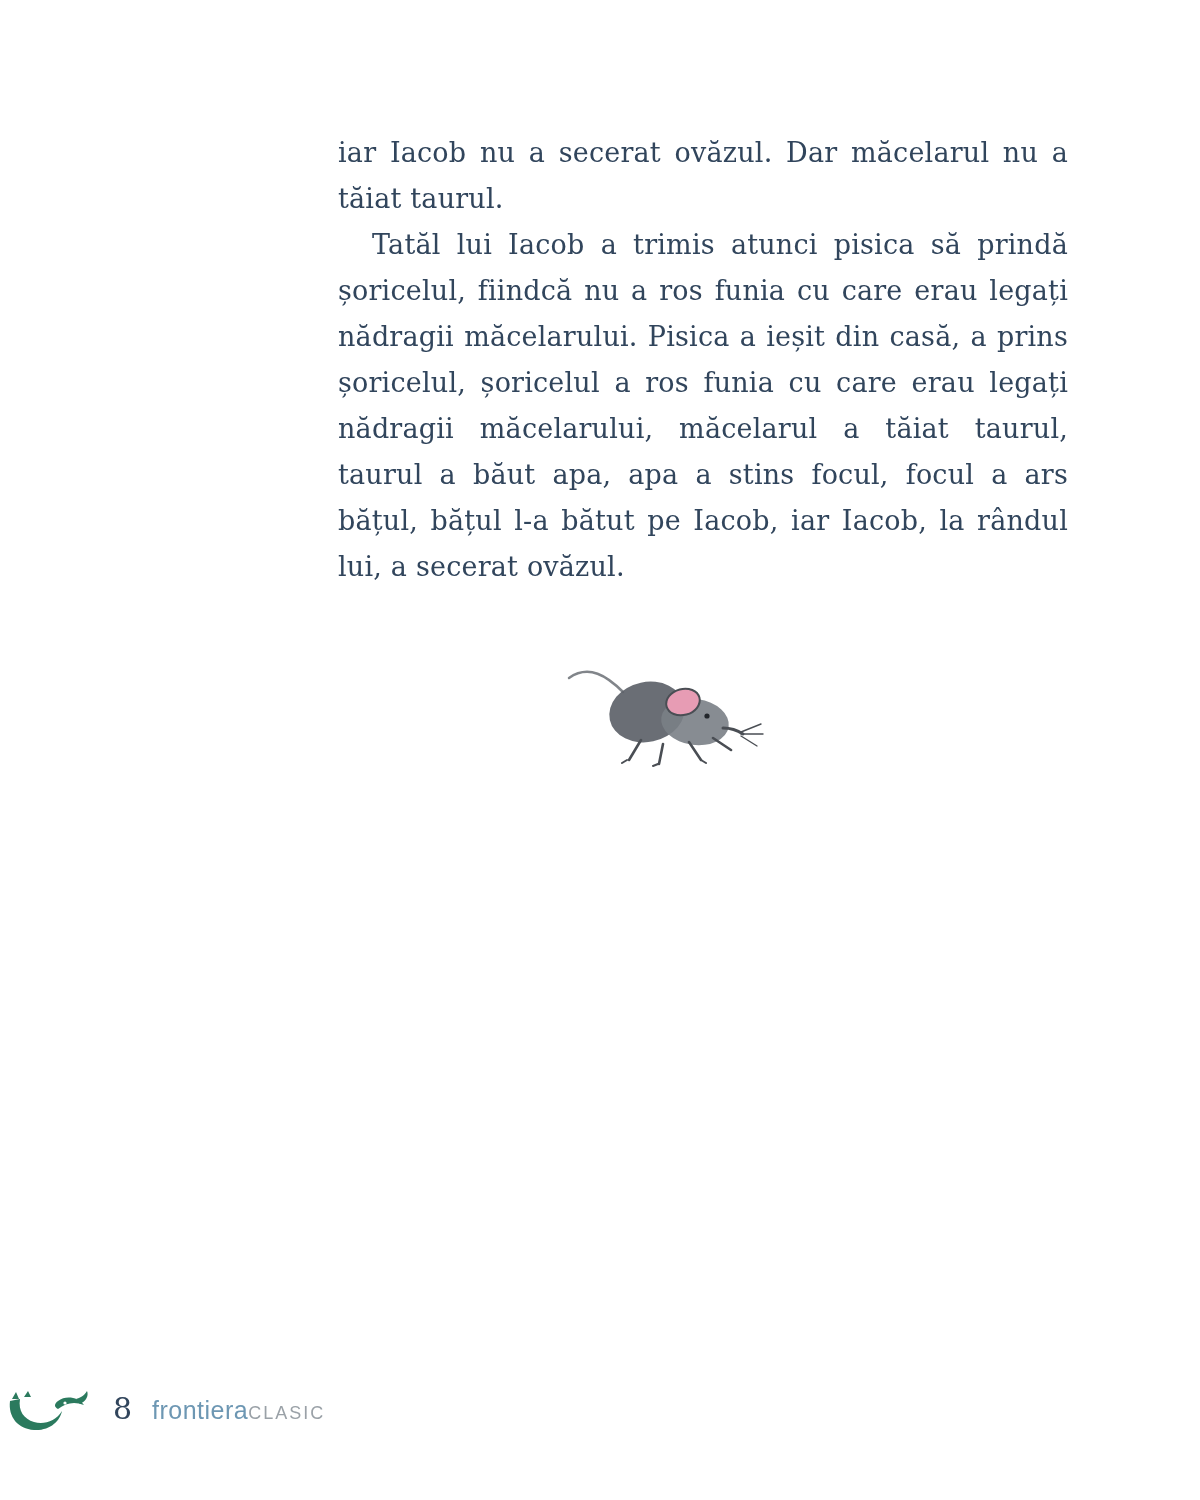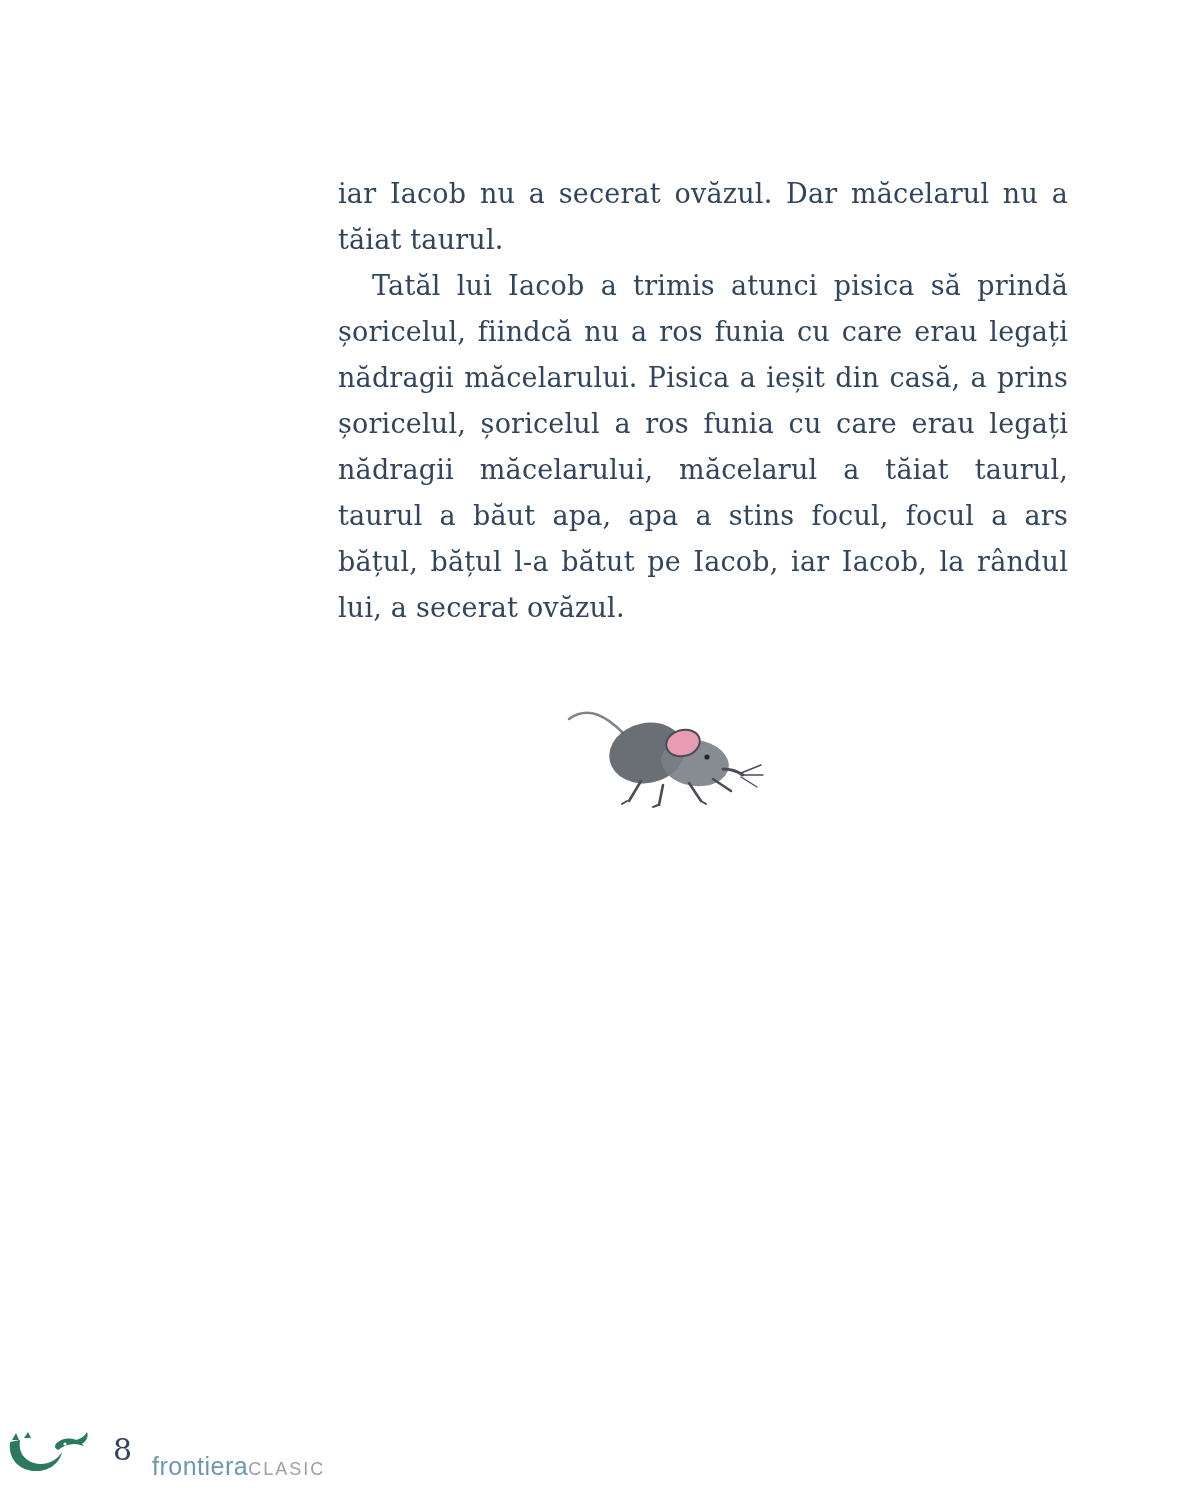--- a/index.html
+++ b/index.html
@@ -15,21 +15,20 @@
   body{
     background:var(--background);
     position:relative;
     font-family:"DejaVu Serif", serif;
     overflow:hidden;
   }
   .page{
     position:absolute;
     inset:0;
     background:var(--background);
-    margin-top:41px;
   }
   .text-block{
     position:absolute;
     left:338px;
     top:130px;
     width:730px;
   }
   .text-block p{
     font-size:27px;
     line-height:46px;
@@ -65,21 +64,21 @@
     position:absolute;
     left:113px;
     top:6px;
     font-family:"DejaVu Serif", serif;
     font-size:30px;
     color:var(--page-number-color);
   }
   .footer-brand{
     position:absolute;
     left:152px;
-    top:26px;
+    top:11px;
     font-family:"Liberation Sans", sans-serif;
     white-space:nowrap;
   }
   .brand-name{
     font-size:25px;
     font-weight:400;
     color:var(--brand-color);
     letter-spacing:0.5px;
   }
   .brand-suffix{

